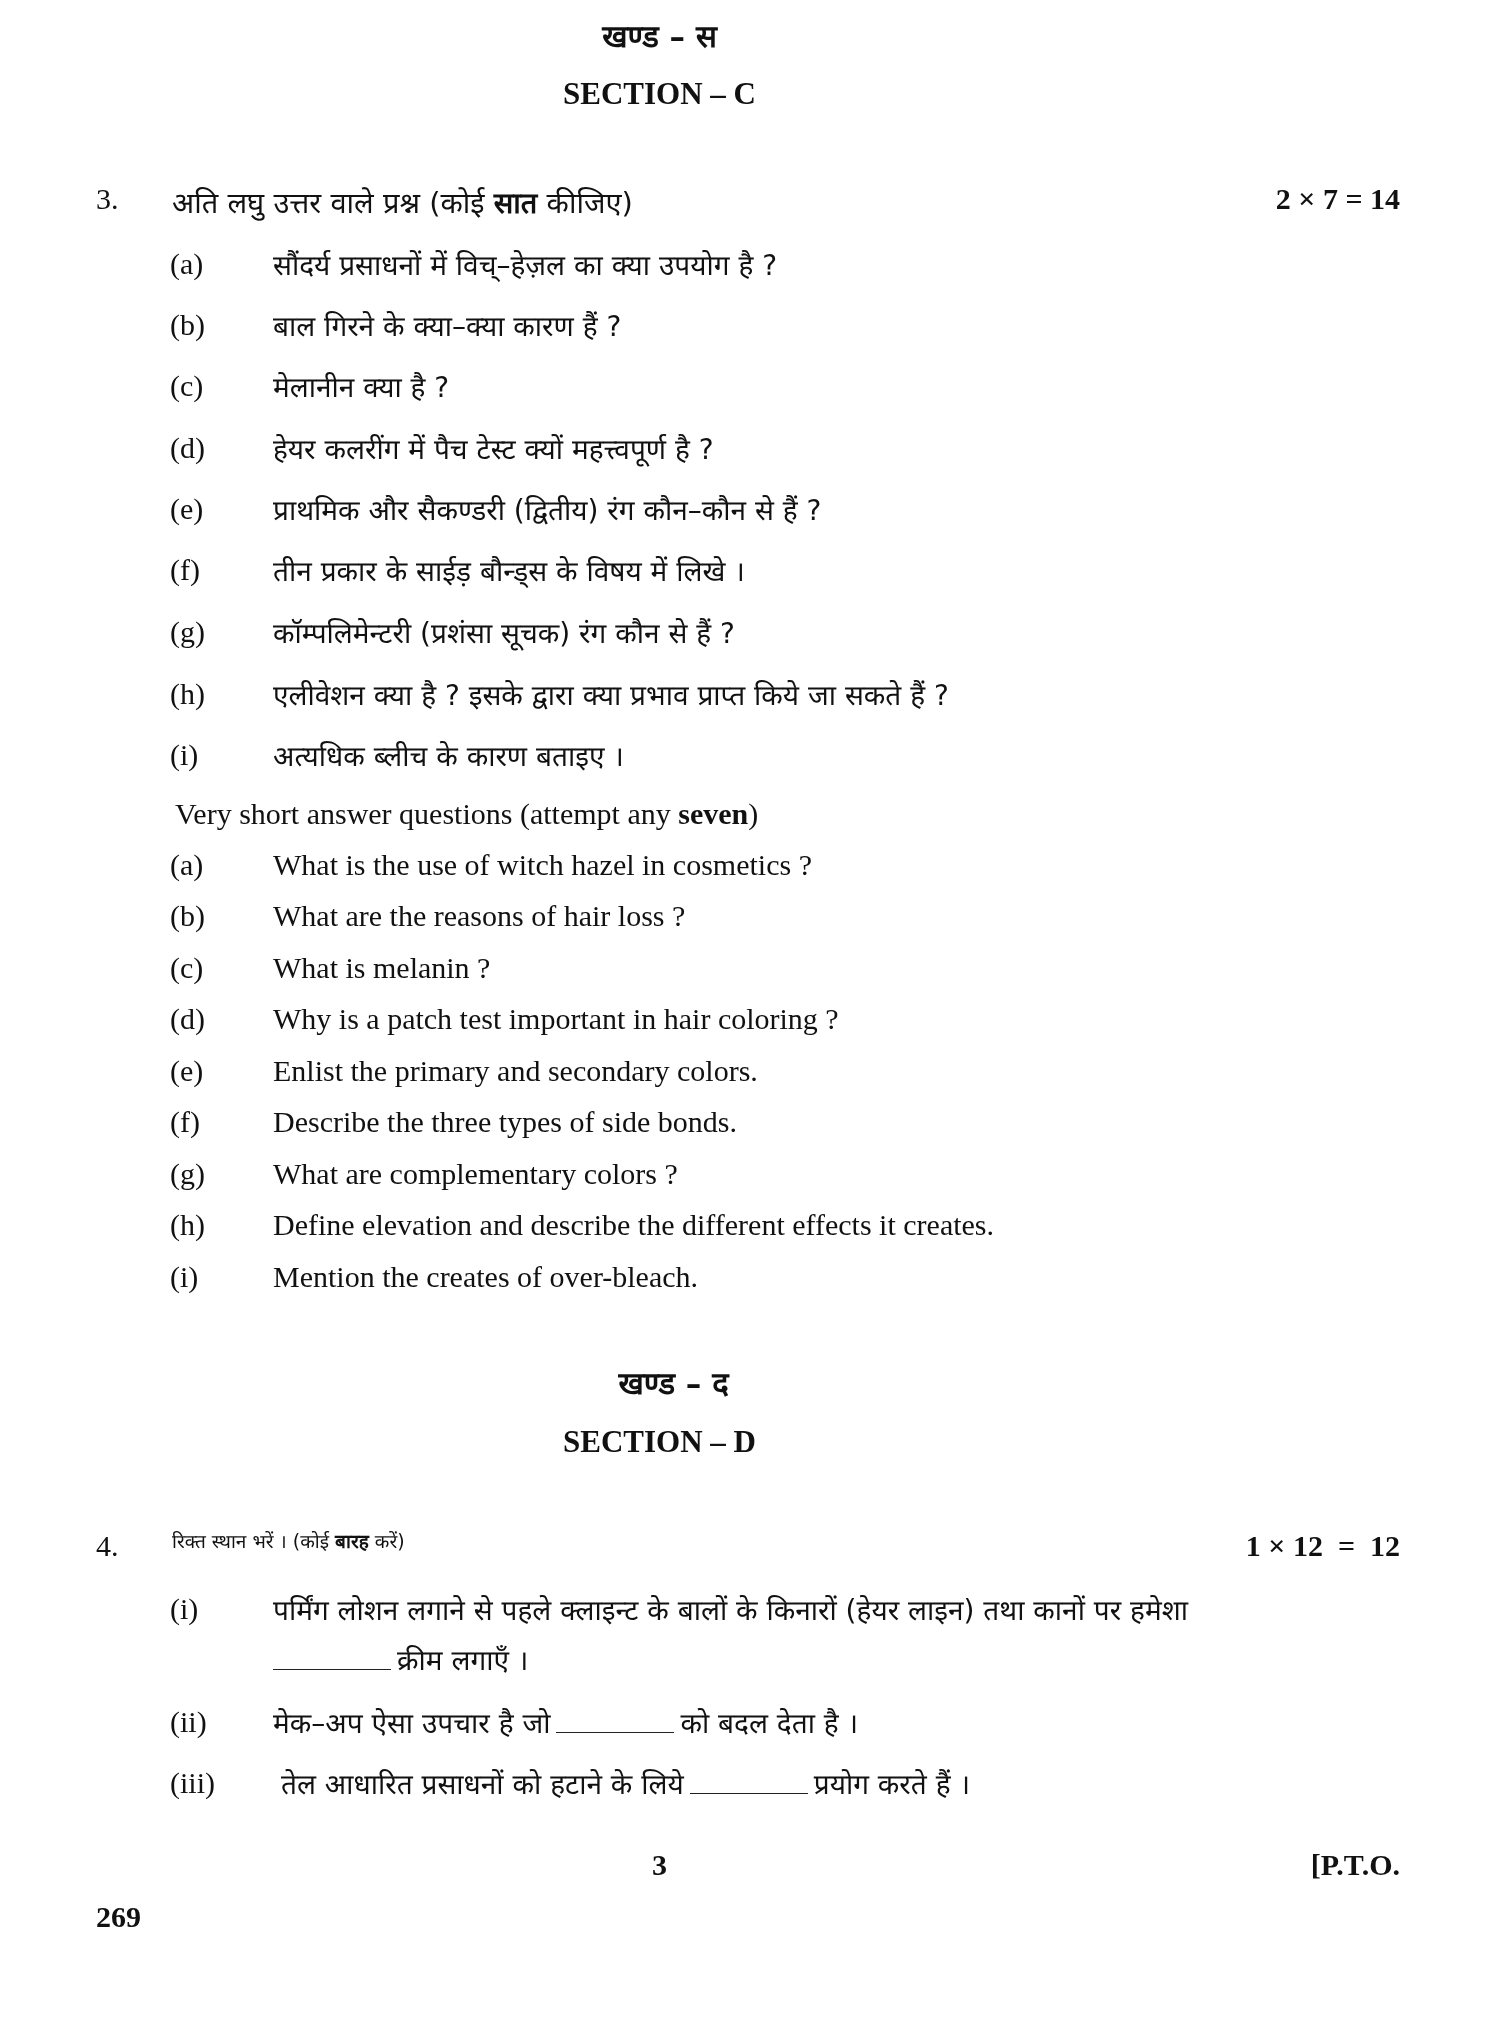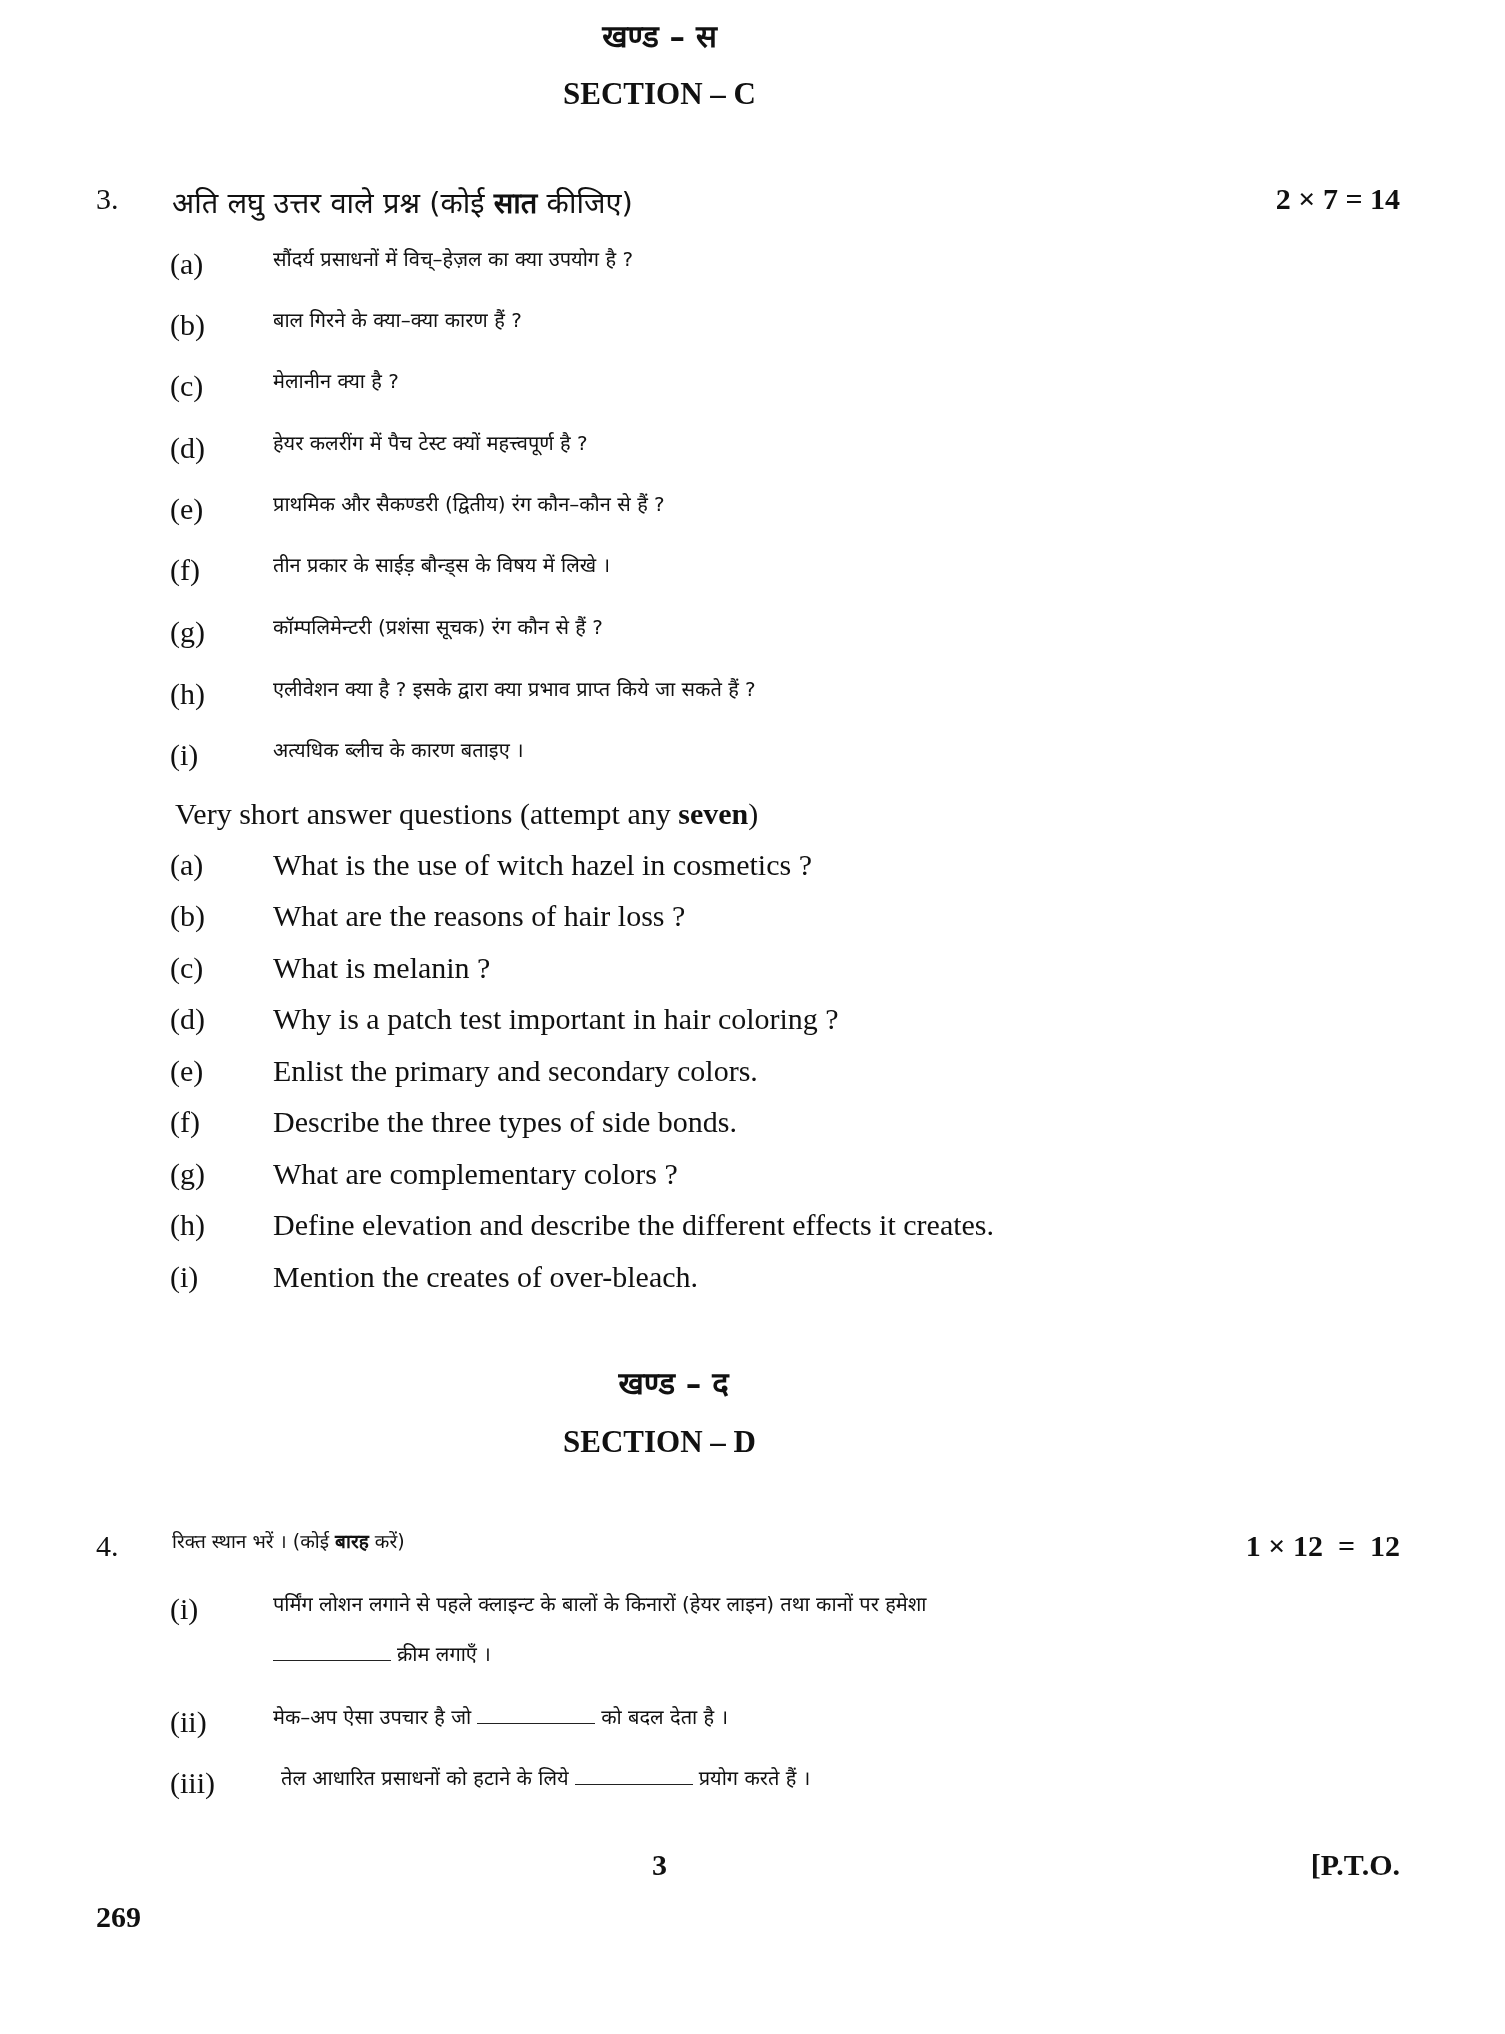--- a/index.html
+++ b/index.html
@@ -8,21 +8,21 @@
     font-family: "Liberation Serif", "DejaVu Serif", serif;
     color: #111111;
   }
   .abs { position: absolute; white-space: nowrap; }
   .center { left: 0; width: 1319px; text-align: center; }
   .hindi-head { font-size: 31px; font-weight: bold; font-family: "DejaVu Sans", sans-serif; }
   .sec-head { font-size: 31px; font-weight: bold; }
   .qnum { font-size: 30px; }
   .marks { font-size: 30px; font-weight: bold; right: 105px; text-align: right; }
   .label { font-size: 30px; }
-  .hi { font-size: 20px; font-family: "DejaVu Sans", sans-serif; }
+  .hi { font-size: 28px; font-family: "DejaVu Sans", sans-serif; }
   .en { font-size: 30px; }
   .blank { display: inline-block; width: 118px; border-bottom: 1.5px solid #222; height: 1px; vertical-align: baseline; margin: 0 6px; }
   .footer { font-size: 30px; font-weight: bold; }
 </style>
 </head>
 <body>
 
 <div class="abs center hindi-head" style="top:14px;">खण्ड – स</div>
 <div class="abs center sec-head" style="top:76px;">SECTION – C</div>
 

